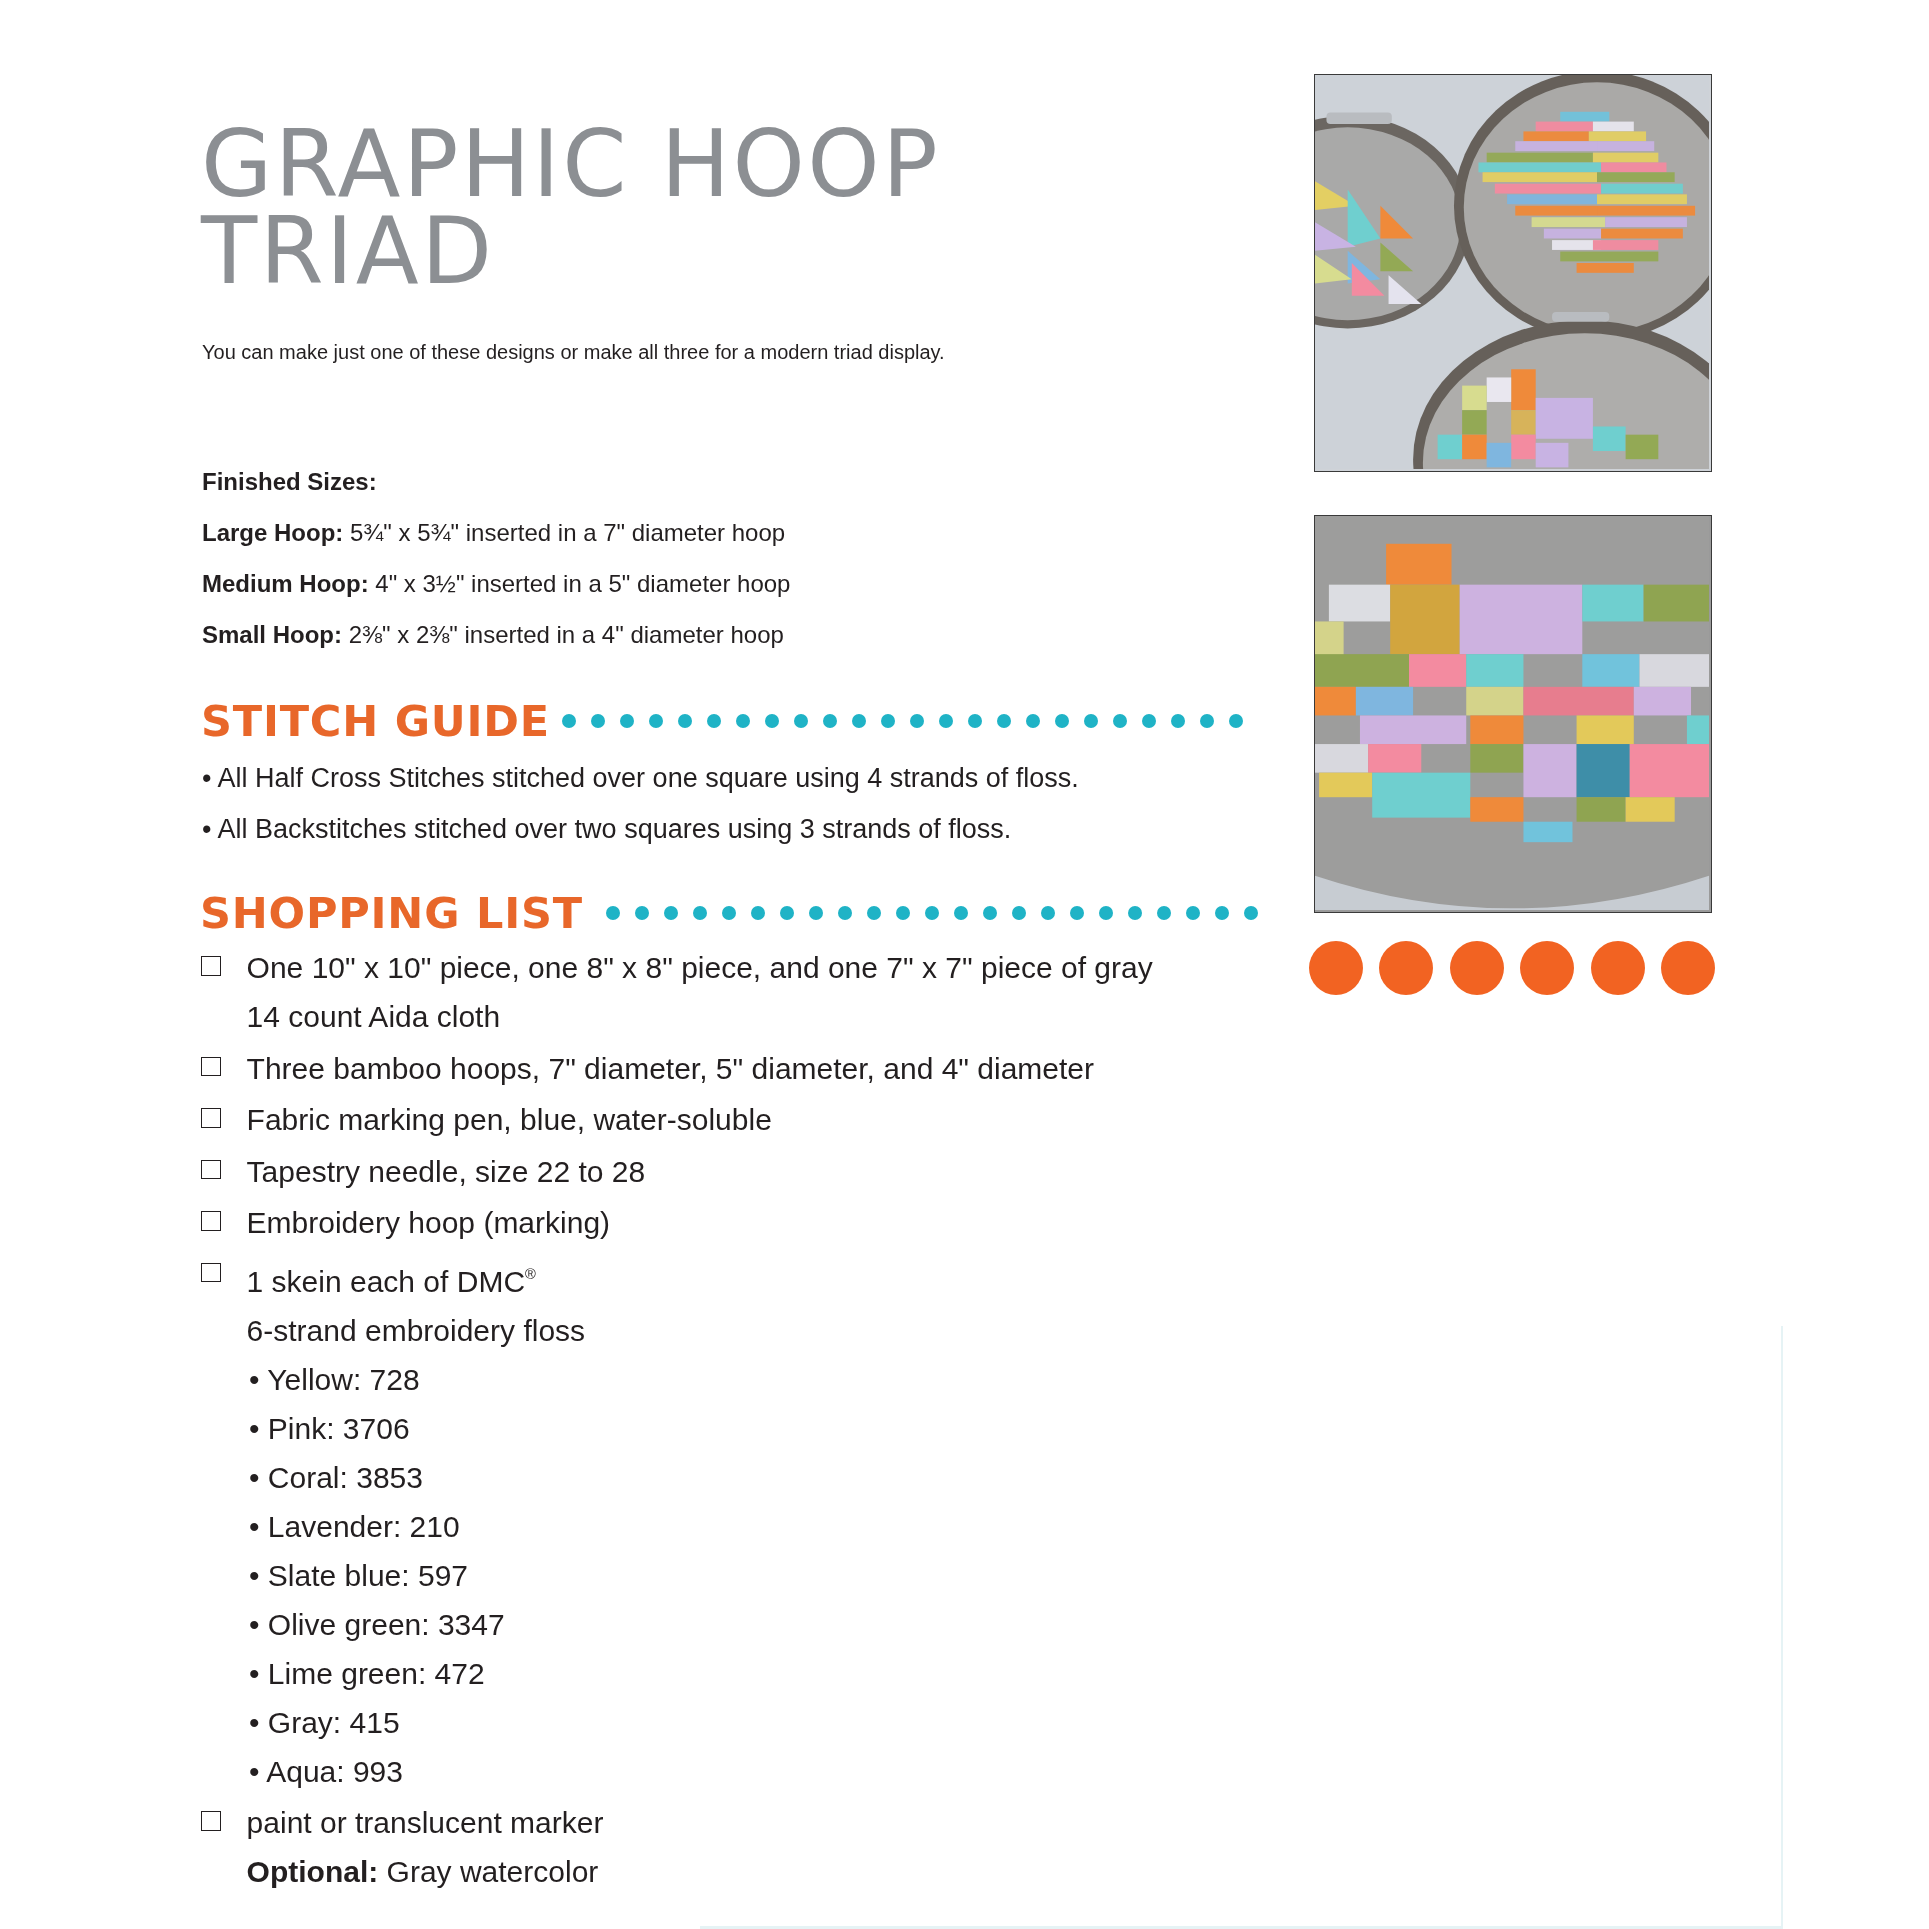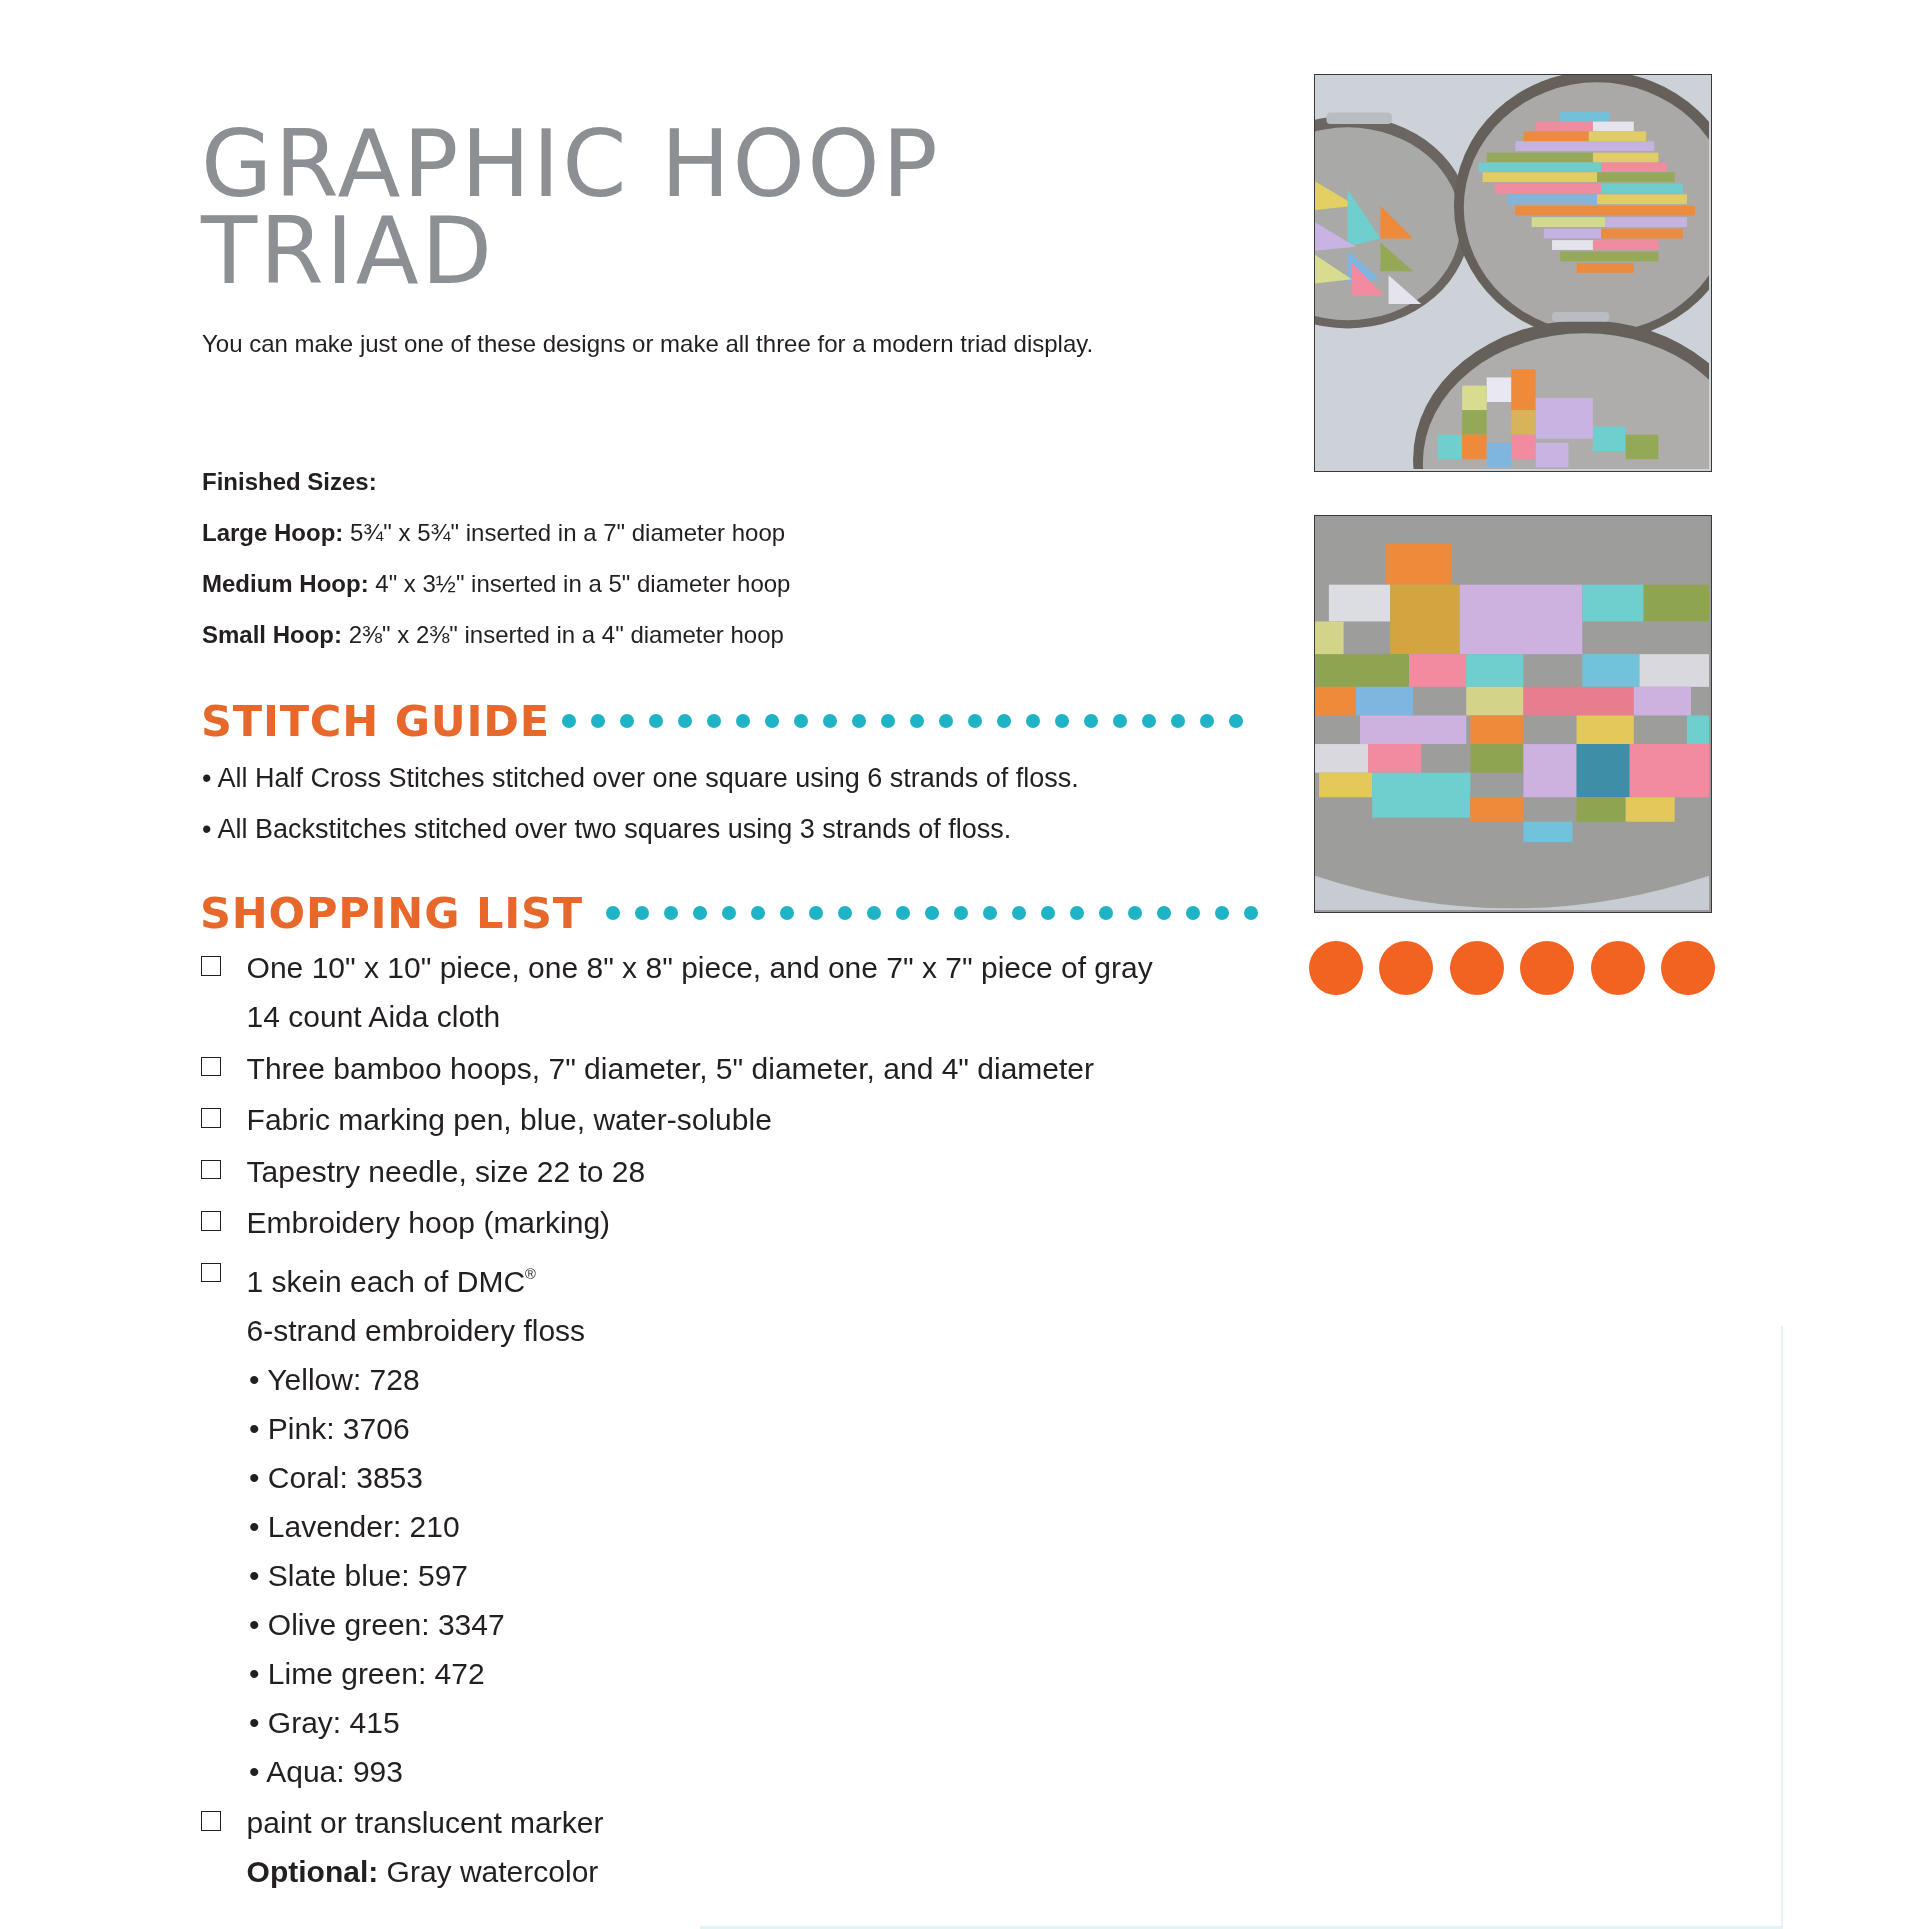--- a/index.html
+++ b/index.html
@@ -6,21 +6,21 @@
   body { width: 1930px; height: 1930px; position: relative; overflow: hidden;
          font-family: "Liberation Sans", "DejaVu Sans", sans-serif; color: #231f20; }
   .abs { position: absolute; }
 
   .title { left: 201px; top: 121px; font-size: 92px; line-height: 87px; color: #8c8f93;
            font-weight: 300; letter-spacing: 2.5px; font-family: "DejaVu Sans", sans-serif;
            -webkit-text-stroke: 0; }
   .title .line { display: block; white-space: nowrap; font-weight: normal;
                  transform: scaleY(1.0); }
 
-  .intro { left: 202px; top: 327px; width: 1023px; font-size: 24px; line-height: 34px; }
+  .intro { left: 202px; top: 327px; width: 1023px; font-size: 20px; line-height: 51px; }
 
   .sizes { left: 202px; top: 456px; font-size: 24px; line-height: 51px; }
   .sizes .row { white-space: nowrap; }
   .b { font-weight: bold; }
 
   .section-head { display: flex; align-items: center; white-space: nowrap; }
   .section-head .label { color: #e8672a; font-weight: bold; font-size: 43px; letter-spacing: 0.8px;
                          font-family: "DejaVu Sans", sans-serif; }
   .dots { display: flex; gap: 0; margin-left: 11.5px; }
   .dots span { width: 14px; height: 14px; border-radius: 50%; background: #1fb3c6;
@@ -99,21 +99,21 @@
       <span></span>
       <span></span>
       <span></span>
       <span></span>
       <span></span>
       <span></span>
       <span></span>
   </span>
 </div>
 <div class="abs stitch-list">
-  <div>• All Half Cross Stitches stitched over one square using 6 strands of floss.</div>
+  <div>• All Half Cross Stitches stitched over one square using 4 strands of floss.</div>
   <div>• All Backstitches stitched over two squares using 3 strands of floss.</div>
 </div>
 
 <div class="abs section-head shop-head">
   <span class="label">SHOPPING LIST</span>
   <span class="dots">
     <span></span>
       <span></span>
       <span></span>
       <span></span>

